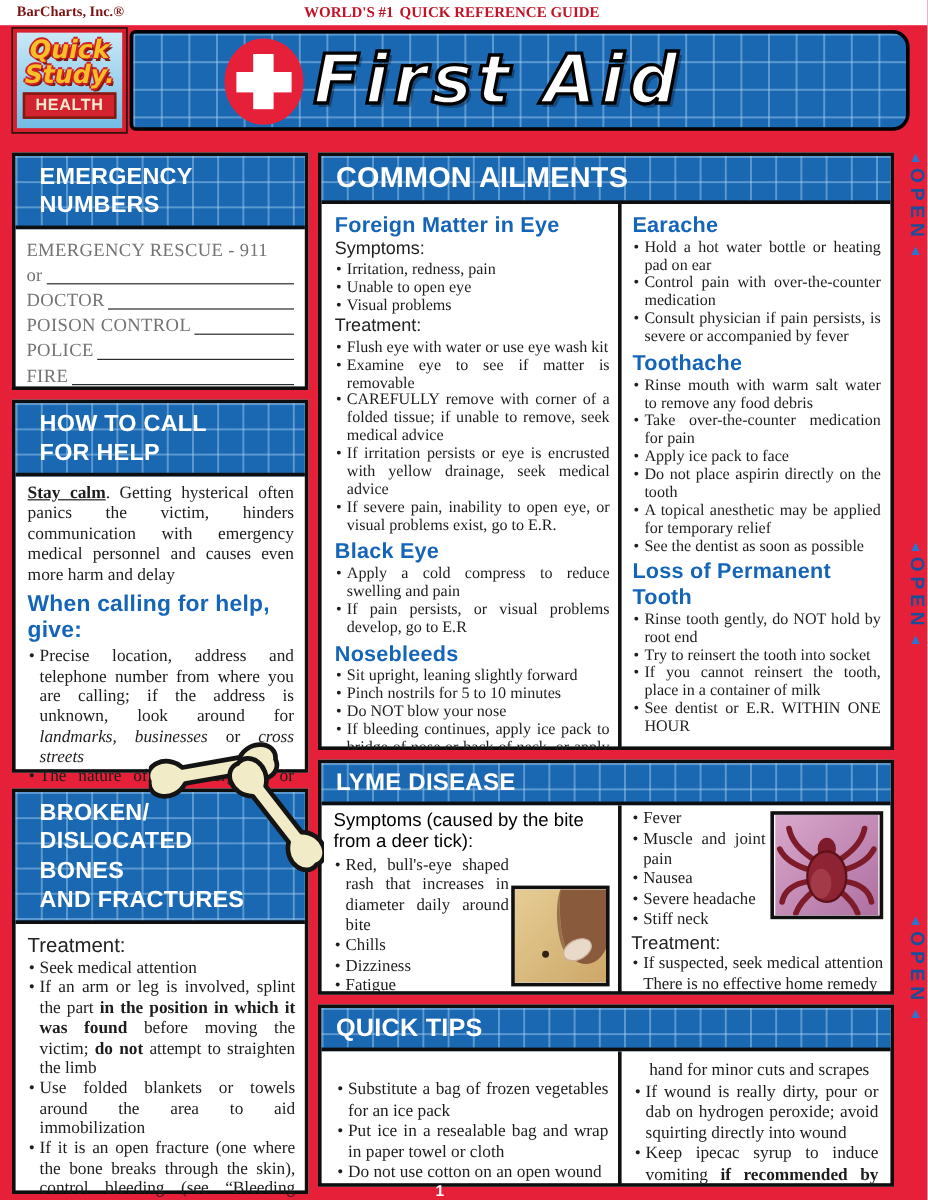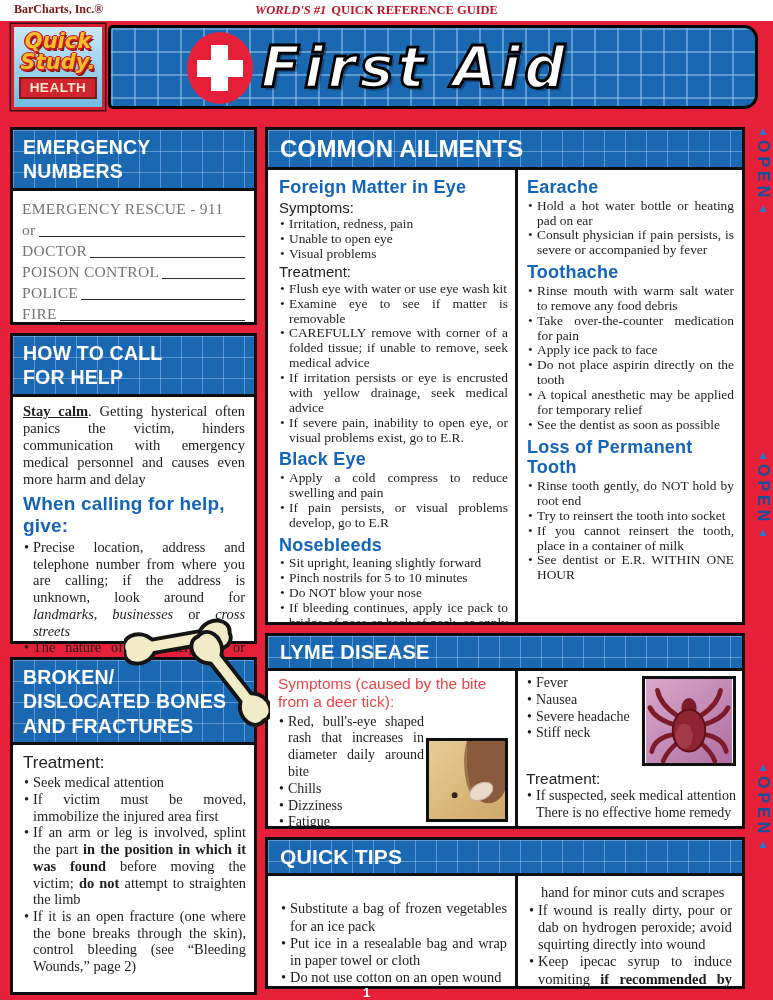--- a/index.html
+++ b/index.html
@@ -9,21 +9,21 @@
     --ink:#1d1d1d;
   }
   *{box-sizing:border-box;margin:0;padding:0}
   html,body{background:#fff}
   .page{position:relative;width:773px;height:1000px;background:var(--page-red);overflow:hidden;font-family:"Liberation Sans",sans-serif}
 
   
   .masthead{position:absolute;left:0;top:0;width:773px;height:21px;background:#fff}
   .publisher{position:absolute;left:14px;top:2px;font:bold 12px/1.3 "Liberation Serif",serif;color:#7c1212}
   .tagline{position:absolute;left:0;right:20px;top:2px;text-align:center;font:bold 12.5px/1.3 "Liberation Serif",serif;color:#c51126}
-  .tag-em{font-style:italic;margin-right:5px}
+  .tag-em{margin-right:5px}
 
   
   .title-panel{position:absolute;left:108px;top:25px;width:650px;height:84px;border:3px solid #000;border-radius:5px 14px 14px 5px;
     background-color:var(--panel-blue);
     background-image:linear-gradient(rgba(173,212,242,.45) 2px,transparent 2px),linear-gradient(90deg,rgba(173,212,242,.45) 2px,transparent 2px);
     background-size:23px 23px;}
   .cross-oval{position:absolute;left:76px;top:4px;width:66px;height:72px;background:var(--page-red);border-radius:50%}
   .cross-oval .cv,.cross-oval .ch{position:absolute;background:#fff}
   .cross-oval .cv{left:24px;top:13px;width:17px;height:46px}
   .cross-oval .ch{left:10px;top:28px;width:46px;height:17px}
@@ -42,21 +42,21 @@
   .open-tab{position:absolute;right:2px;writing-mode:vertical-rl;color:#174f9c;
     font:bold 16px/1 "Liberation Sans",sans-serif;letter-spacing:4px}
   .open-tab .tri{color:#2d74cf;font-size:12px;letter-spacing:2px}
   .t1{top:124px}.t2{top:448px}.t3{top:760px}
 
   
   .panel{position:absolute;border:3px solid #0e0e0e;background:#fff}
   .panel-head{background-color:var(--panel-blue);
     background-image:linear-gradient(rgba(173,212,242,.45) 1.5px,transparent 1.5px),linear-gradient(90deg,rgba(173,212,242,.45) 1.5px,transparent 1.5px);
     background-size:21px 21px;color:#fff;font:bold 19.5px/1.25 "Liberation Sans",sans-serif;
-    padding:5px 10px 4px;border-bottom:3px solid #0e0e0e;white-space:pre-line;letter-spacing:.2px}
+    padding:5px 20px 4px;border-bottom:3px solid #0e0e0e;white-space:pre-line;letter-spacing:.2px}
 
   ul.bullets{list-style:none;color:var(--ink)}
   .bullets li{position:relative;padding-left:10px;text-align:justify}
   .bullets li::before{content:"\2022";position:absolute;left:1px;top:0}
 
   .sec-head{font:bold 18px/1.15 "Liberation Sans",sans-serif;color:var(--heading-blue);margin:4px 0 1px;letter-spacing:.2px}
   .grp-label{font:15px/1.25 "Liberation Sans",sans-serif;color:#222;margin-top:1px}
 
   
   .p-emergency{left:10px;top:127px;width:247px;height:198px}
@@ -85,21 +85,21 @@
   .ca-right{flex:1;border-left:3px solid #111;padding:3px 8px 0 9px;overflow:hidden}
   .ca-body .bullets{font:13.4px/1.11 "Liberation Serif",serif}
   .ca-body .sec-head{margin:4px 0 1px}
 
   
   .p-lyme{left:265px;top:633px;width:480px;height:196px}
   .p-lyme .panel-head{font-size:20px;padding:4px 12px 3px}
   .lyme-body{display:flex;height:156px;overflow:hidden}
   .lyme-left{width:247px;padding:4px 5px 2px 10px;overflow:hidden}
   .lyme-right{flex:1;border-left:3px solid #111;padding:4px 6px 2px 8px;overflow:hidden}
-  .intro-sans{font:15.5px/1.18 "Liberation Sans",sans-serif;color:#ef4444;margin-bottom:2px}
+  .intro-sans{font:15.5px/1.18 "Liberation Sans",sans-serif;color:#000000;margin-bottom:2px}
   .lyme-body .bullets{font:14px/1.2 "Liberation Serif",serif}
   .lyme-body .row{display:flex;align-items:flex-start}
   .lyme-body .row .bullets{flex:1}
   .photo{flex:none;border:3px solid #101010;overflow:hidden}
   .photo svg{display:block}
   .finger{width:82px;height:84px;margin:24px 2px 0 2px}
   .tick{width:94px;height:90px;margin:1px 0 2px 4px}
   .lyme-right .grp-label{font-size:15.5px}
 
   
@@ -190,22 +190,22 @@
   </section>
 
   <section class="panel p-bones">
     <div class="panel-head">BROKEN/
 DISLOCATED BONES
 AND FRACTURES</div>
     <div class="bones-body">
       <div class="grp-label">Treatment:</div>
       <ul class="bullets">
           <li>Seek medical attention</li>
-          <li>If victim must be moved, immobilize the injured area first</li>
           <li>If an arm or leg is involved, splint the part <b>in the position in which it was found</b> before moving the victim; <b>do not</b> attempt to straighten the limb</li>
+          <li>Use folded blankets or towels around the area to aid immobilization</li>
           <li>If it is an open fracture  (one where the bone breaks through the skin), control bleeding (see “Bleeding Wounds,” page 2)</li>
         </ul>
     </div>
   </section>
 
   <svg class="bones-art" viewBox="0 0 150 134" xmlns="http://www.w3.org/2000/svg">
     <g fill="#f2ebc8" stroke="#141414" stroke-width="4" stroke-linejoin="round">
       <path transform="translate(16,46) rotate(-10)" d="M14,-7 L64,-7 C76,-22 98,-14 94,0 C98,14 76,22 64,7 L14,7 C2,22 -20,14 -16,0 C-20,-14 2,-22 14,-7 Z"></path>
       <path transform="translate(86,46) rotate(52)" d="M14,-7 L64,-7 C76,-22 98,-14 94,0 C98,14 76,22 64,7 L14,7 C2,22 -20,14 -16,0 C-20,-14 2,-22 14,-7 Z"></path>
     </g>
@@ -240,20 +240,21 @@
             <li>Sit upright, leaning slightly forward</li>
             <li>Pinch nostrils for 5 to 10 minutes</li>
             <li>Do NOT blow your nose</li>
             <li>If bleeding continues, apply ice pack to bridge of nose or back of neck, or apply pressure to upper lip</li>
           </ul>
         </div>
       <div class="ca-right">
           <div class="sec-head">Earache</div>
           <ul class="bullets">
             <li>Hold a hot water bottle or heating pad on ear</li>
+            <li>Control pain with over-the-counter medication</li>
             <li>Consult physician if pain persists, is severe or accompanied by fever</li>
           </ul>
           <div class="sec-head">Toothache</div>
           <ul class="bullets">
             <li>Rinse mouth with warm salt water to remove any food debris</li>
             <li>Take over-the-counter medication for pain</li>
             <li>Apply ice pack to face</li>
             <li>Do not place aspirin directly on the tooth</li>
             <li>A topical anesthetic may be applied for temporary relief</li>
             <li>See the dentist as soon as possible</li>
@@ -295,20 +296,21 @@
               <path d="M40,0 C38,30 42,52 50,60 C44,58 40,50 38,36 C36,22 37,8 40,0 Z" fill="#6e4128" opacity=".6"></path>
               <ellipse cx="55" cy="53" rx="13" ry="8.5" transform="rotate(-28 55 53)" fill="#e9d9c9" stroke="#c9b09c" stroke-width="1"></ellipse>
             </svg>
           </div>
         </div>
       </div>
       <div class="lyme-right">
         <div class="row">
           <ul class="bullets">
               <li>Fever</li>
+              <li>Muscle and joint pain</li>
               <li>Nausea</li>
               <li>Severe headache</li>
               <li>Stiff neck</li>
             </ul>
           <div class="photo tick">
             <svg viewBox="0 0 90 88" width="88" height="84" xmlns="http://www.w3.org/2000/svg">
               <defs>
                   <linearGradient id="tg" x1="0" y1="0" x2="1" y2="1">
                 <stop offset="0" stop-color="#d9a8cc"></stop>
                     <stop offset="1" stop-color="#ae6fa1"></stop>

